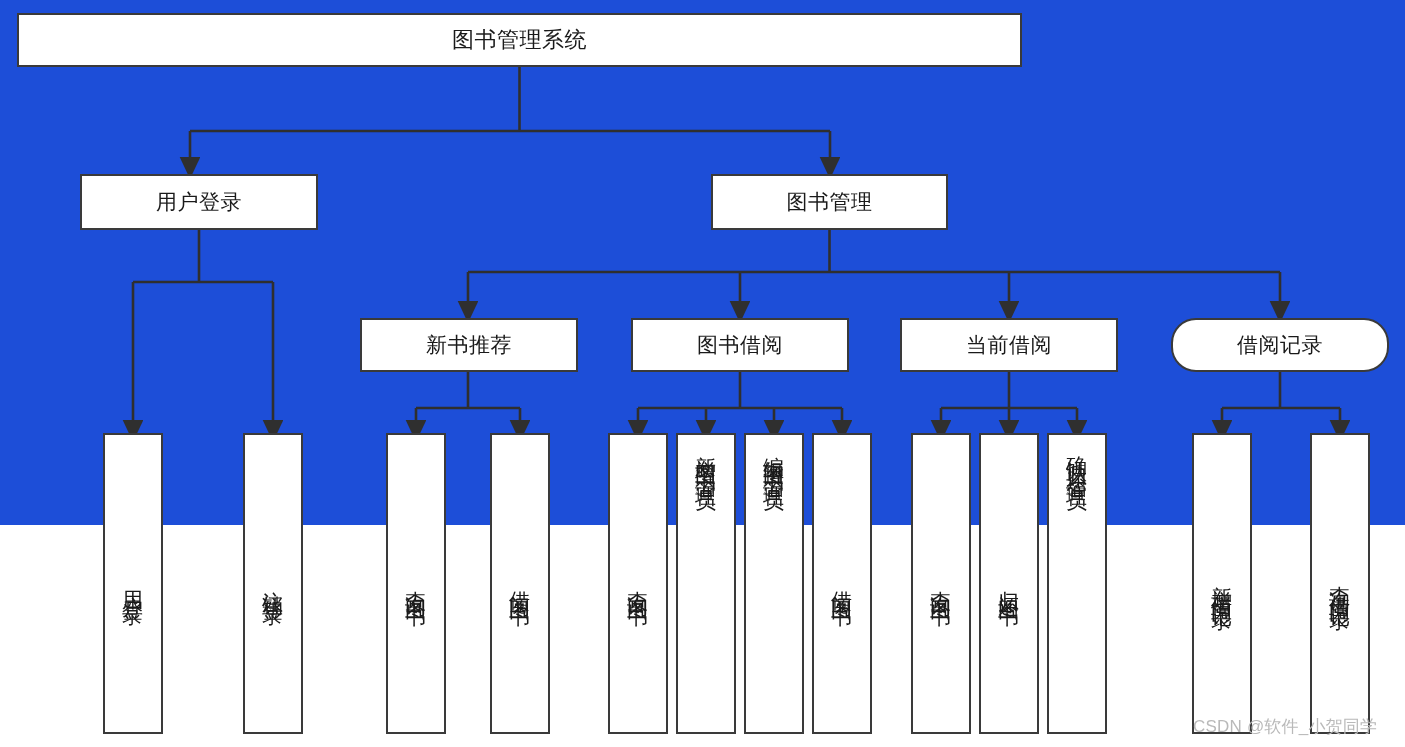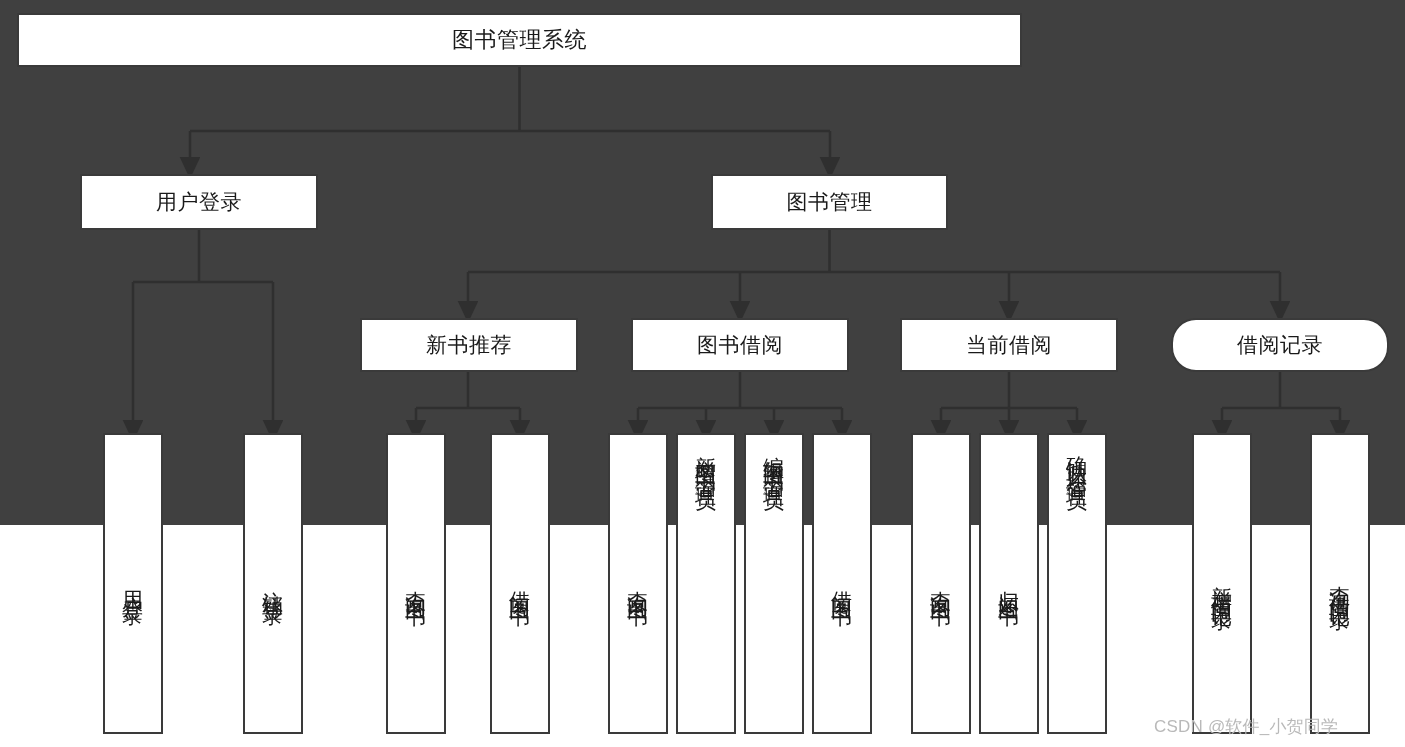--- a/index.html
+++ b/index.html
@@ -10,21 +10,21 @@
   body {
     width: 1405px;
     height: 747px;
     font-family: "Liberation Sans", "DejaVu Sans", sans-serif;
     overflow: hidden;
   }
   #diagram-root {
     position: relative;
     width: 1405px;
     height: 525px;
-    background: #404040;
+    background: #1d4ed8;
     text-decoration: underline;
   }
   svg.connectors {
     position: absolute;
     left: 0;
     top: 0;
     width: 1405px;
     height: 747px;
     pointer-events: none;
   }
@@ -65,21 +65,21 @@
     line-height: 1.0;
     letter-spacing: 5px;
     white-space: nowrap;
   }
   .node.vertical.centered {
     align-items: center;
     padding-top: 0;
   }
   .watermark {
     position: absolute;
-    left: 1154px;
+    left: 1193px;
     top: 715px;
     font-size: 17px;
     color: #b9b9b9;
     white-space: nowrap;
     letter-spacing: 0.2px;
   }
 </style>
 </head>
 <body>
 

